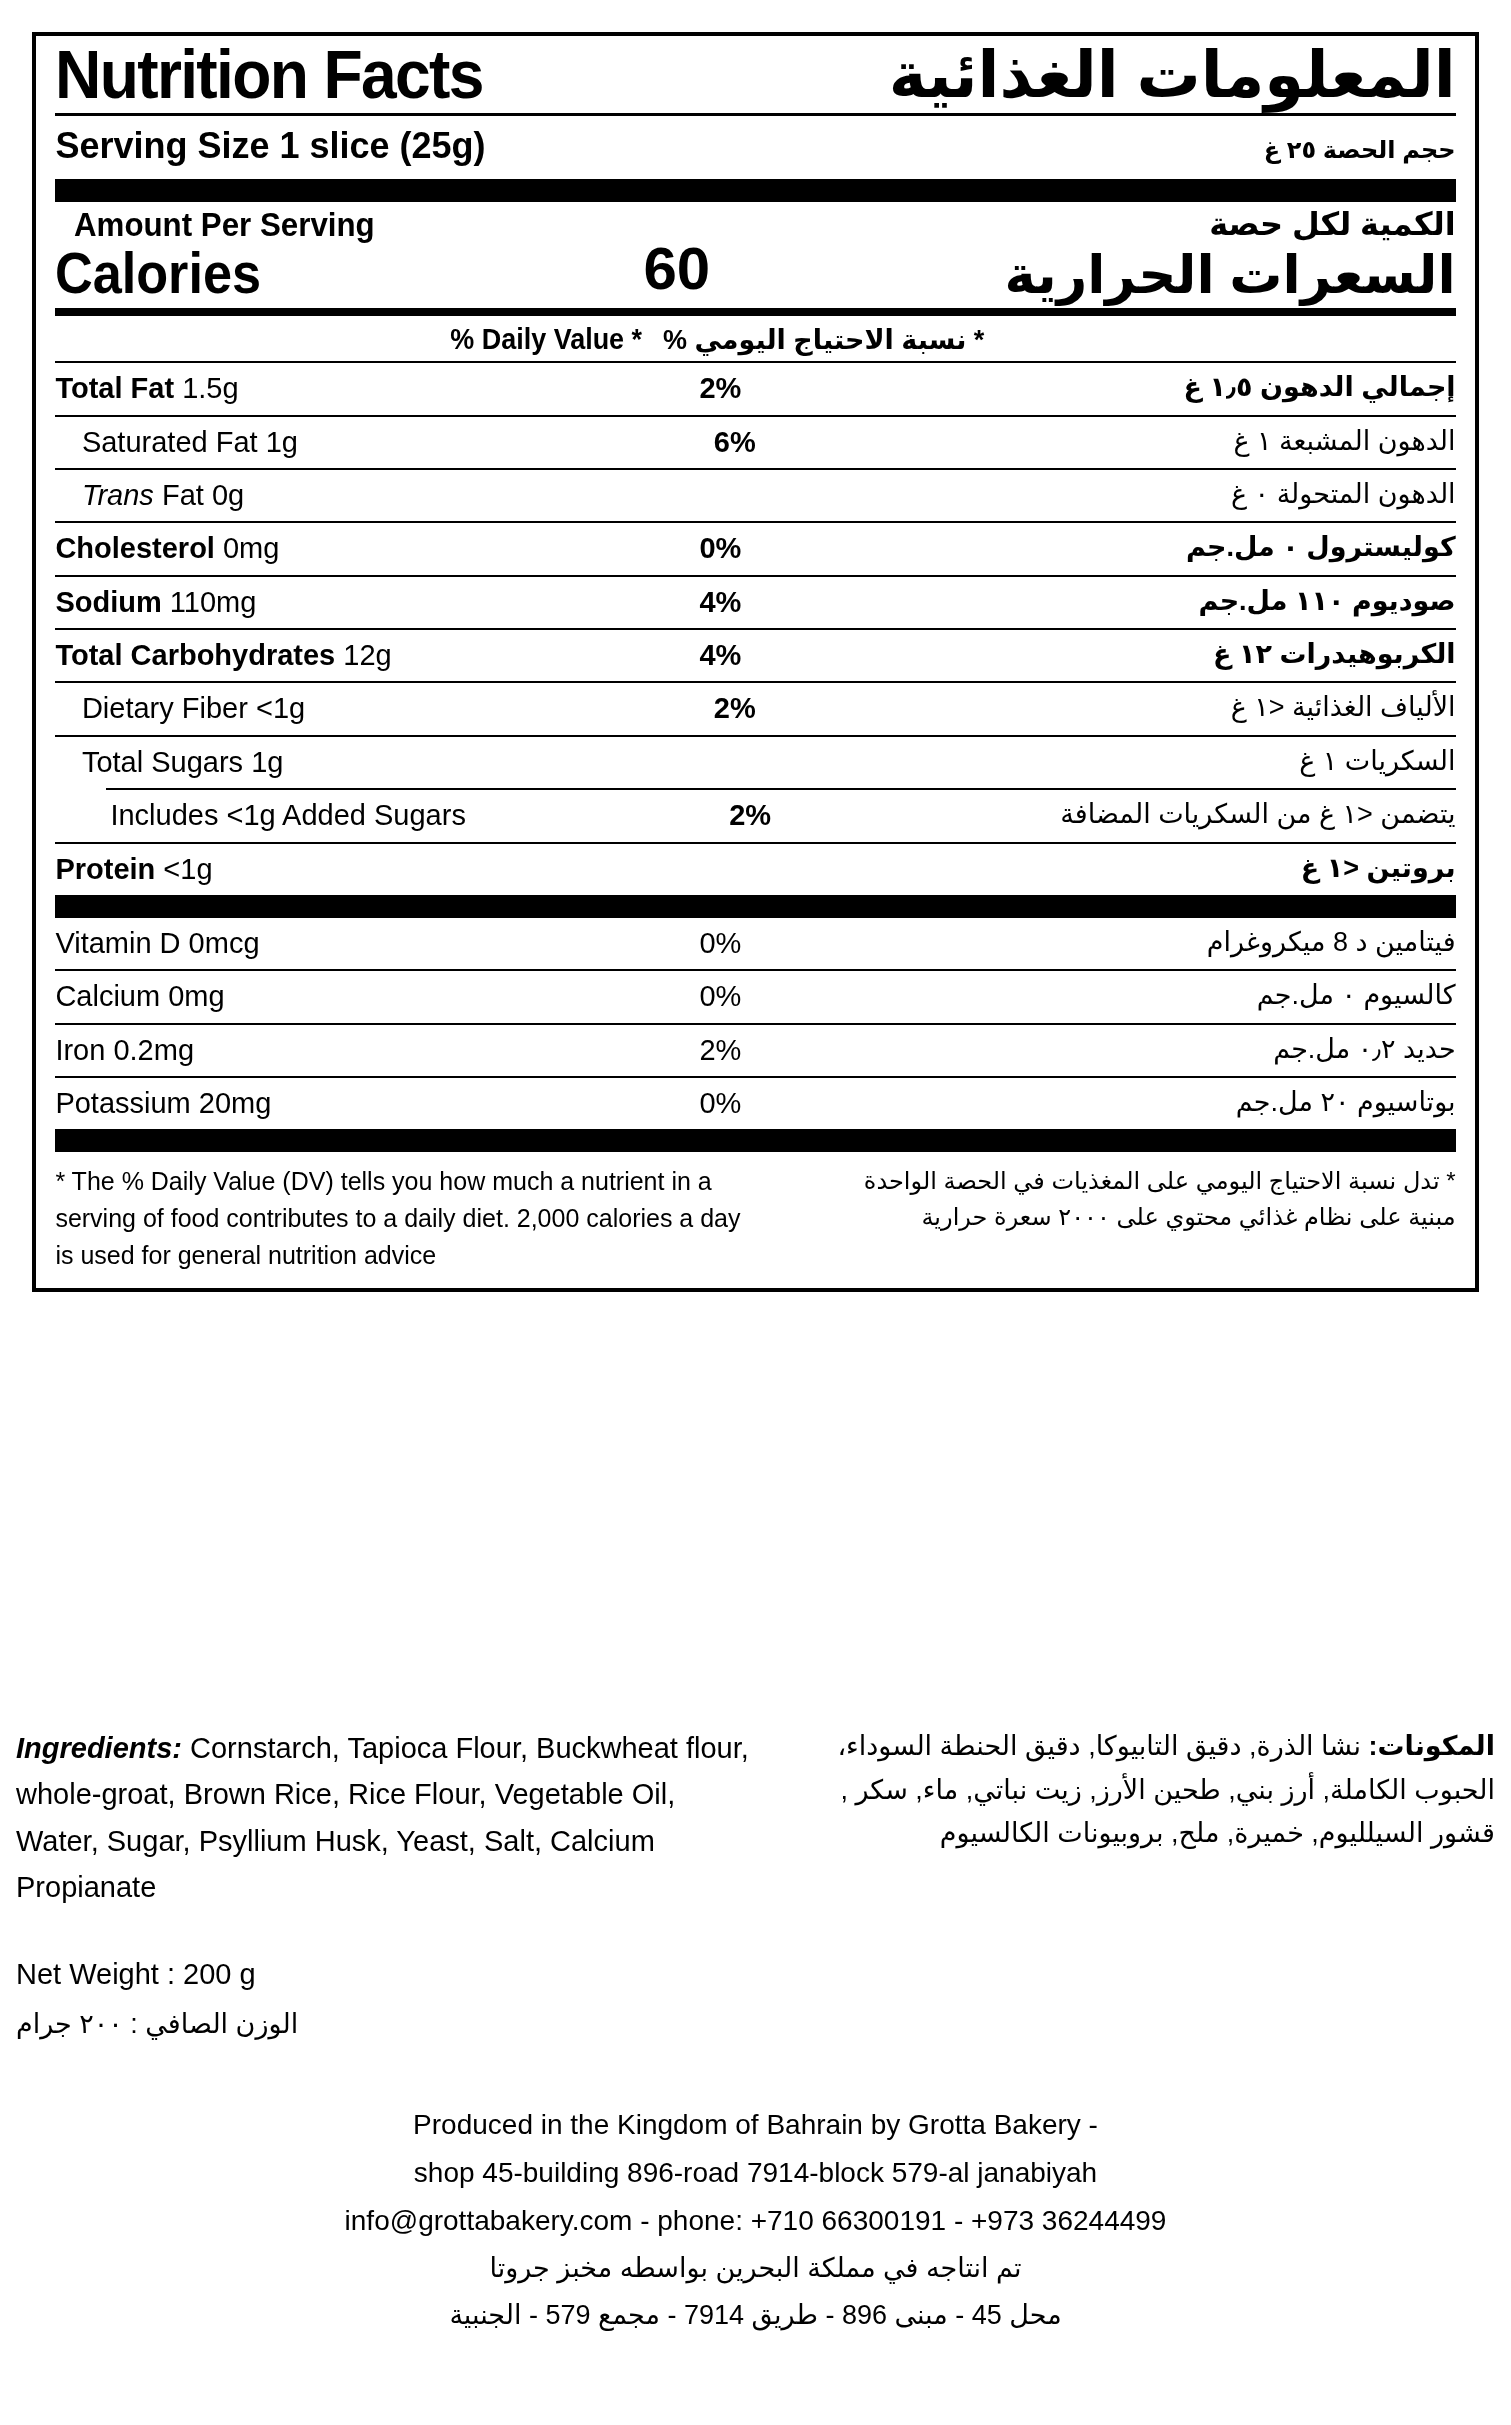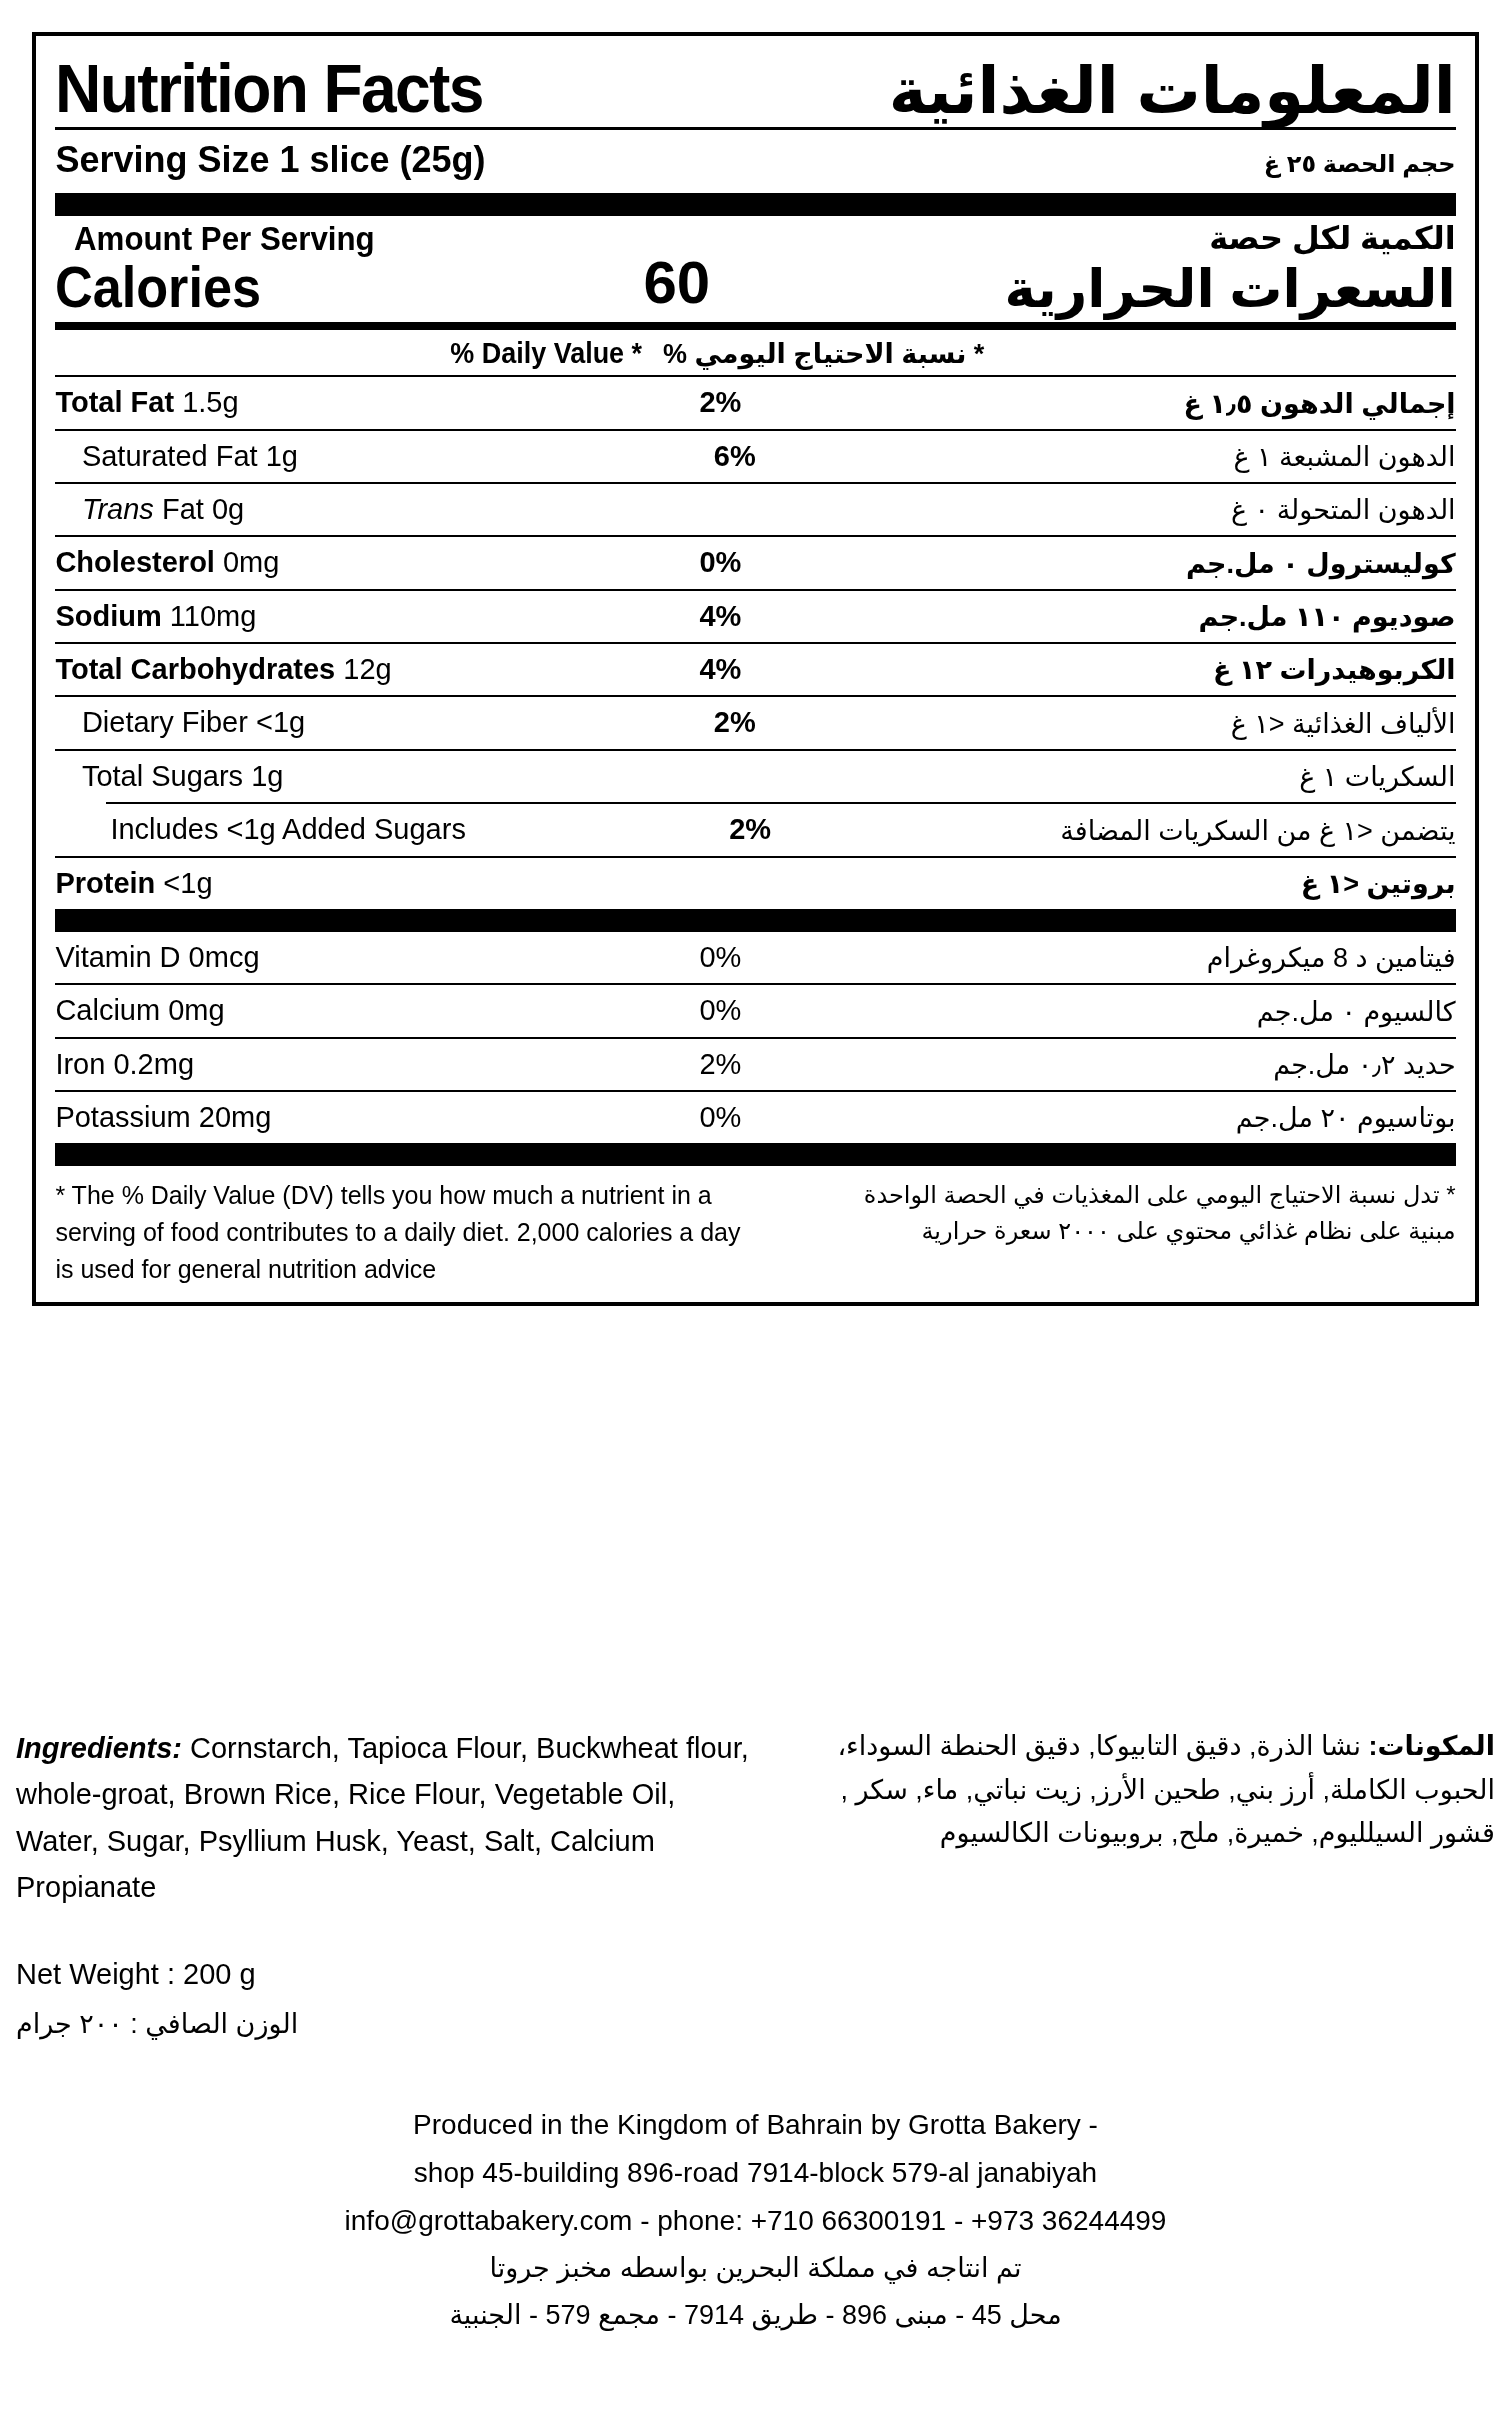--- a/index.html
+++ b/index.html
@@ -31,23 +31,23 @@
     top: 32px;
     width: 1447px;
     box-sizing: border-box;
     border: 4.4px solid #000;
     padding: 0 19.4px 8.8px 19.4px;
   }
 
   
   .nf-title-row {
     display: flex;
-    align-items: flex-end;
-    justify-content: space-between;
-    padding-top: 17px;
+    align-items: center;
+    justify-content: space-between;
+    padding-top: 3px;
     padding-bottom: 1.8px;
   }
   .nf-title-en {
     font-size: 69px;
     font-weight: 700;
     letter-spacing: -1.8px;
     line-height: 1.05;
     transform: scaleX(0.93);
     transform-origin: left bottom;
     white-space: nowrap;
@@ -108,21 +108,21 @@
     padding: 7px 0 5.3px 0;
     font-weight: 700;
     padding-right: 6%;
   }
   .dv-head-en { font-size: 29px; transform: scaleX(0.93); }
   .dv-head-ar { font-size: 27px; direction: rtl; }
 
   
   .nut-row {
     display: flex;
-    align-items: flex-end;
+    align-items: flex-start;
     width: 100%;
     padding: 8px 0 8px 0;
     box-sizing: border-box;
   }
   .nut-en {
     flex: 0 0 46%;
     font-size: 29px;
     line-height: 1.22;
     white-space: nowrap;
   }

